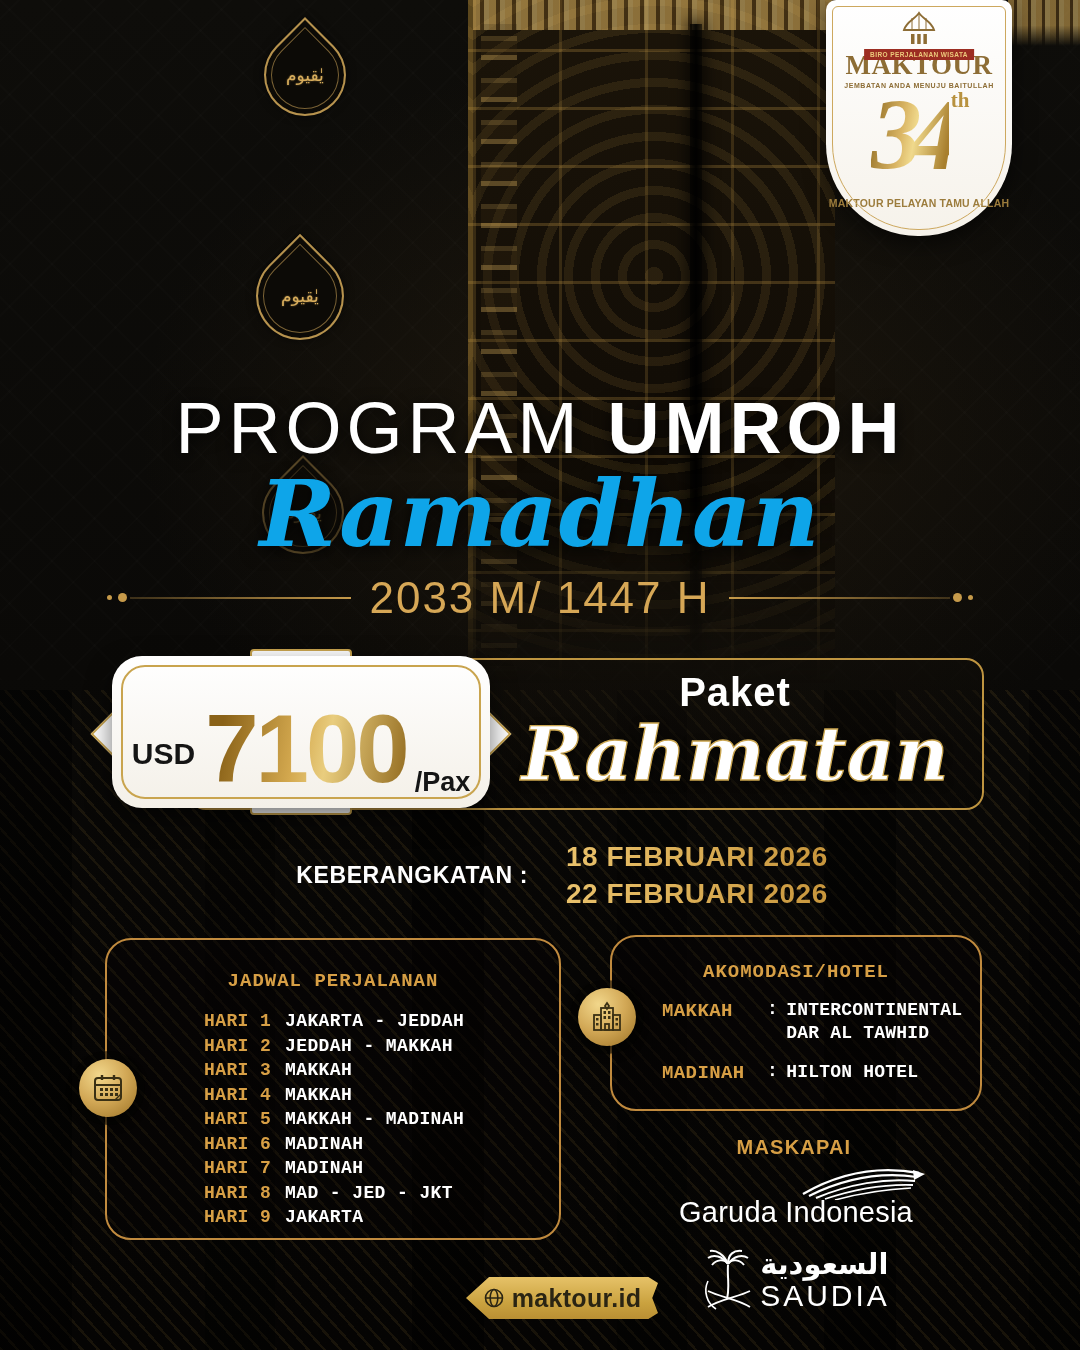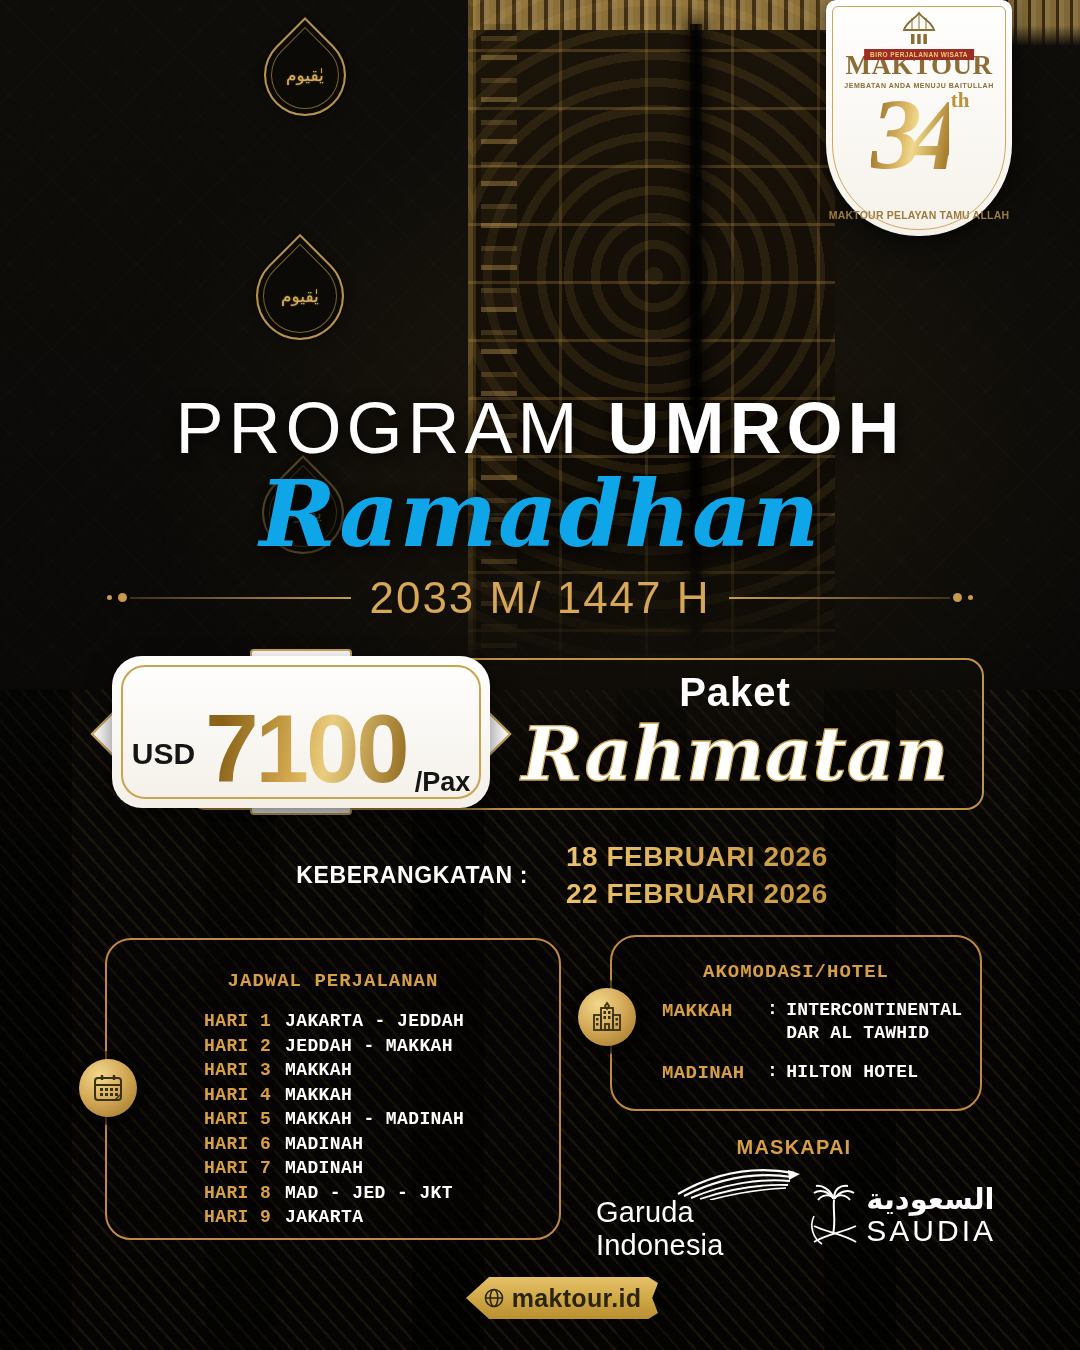--- a/index.html
+++ b/index.html
@@ -66,21 +66,21 @@
     padding:2px 6px;white-space:nowrap;}
   .brand-tagline{position:absolute;top:82px;width:100%;text-align:center;
     font-size:7px;font-weight:700;color:#8d6d35;letter-spacing:.55px;}
   .anniv{position:absolute;top:84px;width:100%;text-align:center;line-height:1;}
   .anniv .num{font-family:"Liberation Serif",serif;font-style:italic;font-weight:700;
     font-size:102px;letter-spacing:-12px;
     background:linear-gradient(100deg,#8f6b22 5%,#d9b463 40%,#f0d98c 55%,#a87f2e 90%);
     -webkit-background-clip:text;background-clip:text;color:transparent;}
   .anniv .th{font-family:"Liberation Serif",serif;font-weight:700;font-size:21px;color:#b8923f;
     position:relative;top:-62px;left:2px;}
-  .anniv-caption{position:absolute;top:209px;width:100%;text-align:center;
+  .anniv-caption{position:absolute;top:197px;width:100%;text-align:center;
     font-size:10.5px;font-weight:700;color:#9c7c3c;letter-spacing:.2px;}
   
   .title-block{position:absolute;top:392px;left:0;width:100%;text-align:center;z-index:3;}
   .headline{margin:0;color:#fff;font-size:72px;line-height:1;letter-spacing:5px;
     text-shadow:0 3px 16px rgba(0,0,0,.85);}
   .t-reg{font-weight:400;}
   .t-bold{font-weight:700;}
   .script-title{font-family:"DejaVu Serif",serif;font-style:italic;font-weight:600;
     font-size:92px;line-height:1.05;color:#0ea5e9;margin-top:2px;letter-spacing:1px;
     text-shadow:0 4px 18px rgba(0,0,0,.9);}
@@ -143,21 +143,21 @@
   .h-colon{color:#fff;width:28px;text-align:center;font-size:18px;}
   .h-hotel{color:#fff;width:195px;font-size:18px;line-height:23px;letter-spacing:.2px;}
   .icon-circle{position:absolute;border-radius:50%;display:flex;align-items:center;justify-content:center;
     background:radial-gradient(circle at 35% 28%,#f2d78b,#d2a856 48%,#a87e30 88%);
     box-shadow:0 0 0 8px rgba(4,3,2,.55), 0 5px 12px rgba(0,0,0,.55);}
   .cal-circle{left:79px;top:1059px;width:58px;height:58px;}
   .hot-circle{left:578px;top:988px;width:58px;height:58px;}
   
   .maskapai-title{position:absolute;left:610px;top:1136px;width:368px;text-align:center;
     color:#d79f45;font-weight:700;font-size:20px;letter-spacing:1.2px;}
-  .airlines{position:absolute;left:596px;top:1168px;width:400px;display:flex;align-items:center;gap:20px;}
+  .airlines{position:absolute;left:596px;top:1168px;width:400px;display:flex;align-items:center;gap:20px;flex-direction:column;}
   .garuda{position:relative;color:#fff;font-size:29px;font-weight:400;letter-spacing:.2px;padding-top:28px;}
   .garuda-wing{position:absolute;right:-14px;top:-8px;}
   .saudia{display:flex;align-items:center;gap:6px;}
   .saudia-text{display:flex;flex-direction:column;align-items:flex-start;}
   .saudia-ar{color:#fff;font-size:29px;font-weight:700;line-height:1;font-family:"DejaVu Sans",sans-serif;}
   .saudia-lat{color:#fff;font-size:30px;font-weight:500;letter-spacing:3px;line-height:1;margin-top:2px;}
   
   .site-ribbon{position:absolute;left:466px;top:1277px;width:192px;height:42px;
     display:flex;align-items:center;justify-content:center;gap:7px;cursor:pointer;
     background:linear-gradient(180deg,#e6c268,#caa23f 62%,#b98f33);

